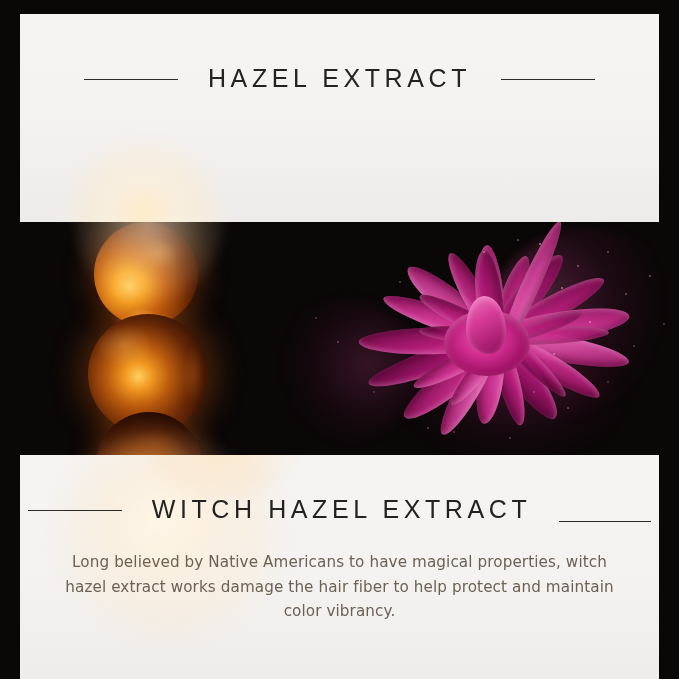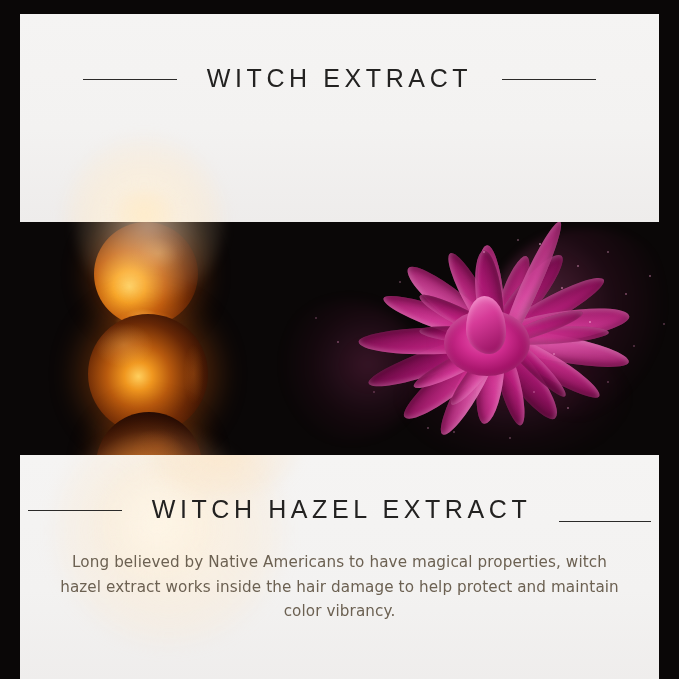--- a/index.html
+++ b/index.html
@@ -373,33 +373,33 @@
       <div class="speckles"></div>
     </div>
   </div>
 
   <div class="panel panel-top">
     <div class="panel-flare pf-top"></div>
     <div class="panel-flare pf-top2"></div>
     <div class="panel-inner">
       <div class="heading heading-top">
         <span class="rule rule-left"></span>
-        <span class="title">WITCH EXTRACT</span>
+        <span class="title">HAZEL EXTRACT</span>
         <span class="rule rule-right"></span>
       </div>
     </div>
   </div>
 
   <div class="panel panel-bottom">
     <div class="panel-flare pf-bot"></div>
     <div class="panel-flare pf-bot2"></div>
     <div class="panel-flare pf-bot3"></div>
     <div class="panel-inner">
       <div class="heading heading-bottom">
         <span class="rule rule-left"></span>
         <span class="title">WITCH HAZEL EXTRACT</span>
         <span class="rule rule-right"></span>
       </div>
-      <p class="body-text">Long believed by Native Americans to have magical properties, witch hazel extract works inside the hair damage to help protect and maintain color vibrancy.</p>
+      <p class="body-text">Long believed by Native Americans to have magical properties, witch hazel extract works damage the hair fiber to help protect and maintain color vibrancy.</p>
     </div>
   </div>
 
 </div>
 
 </body></html>

